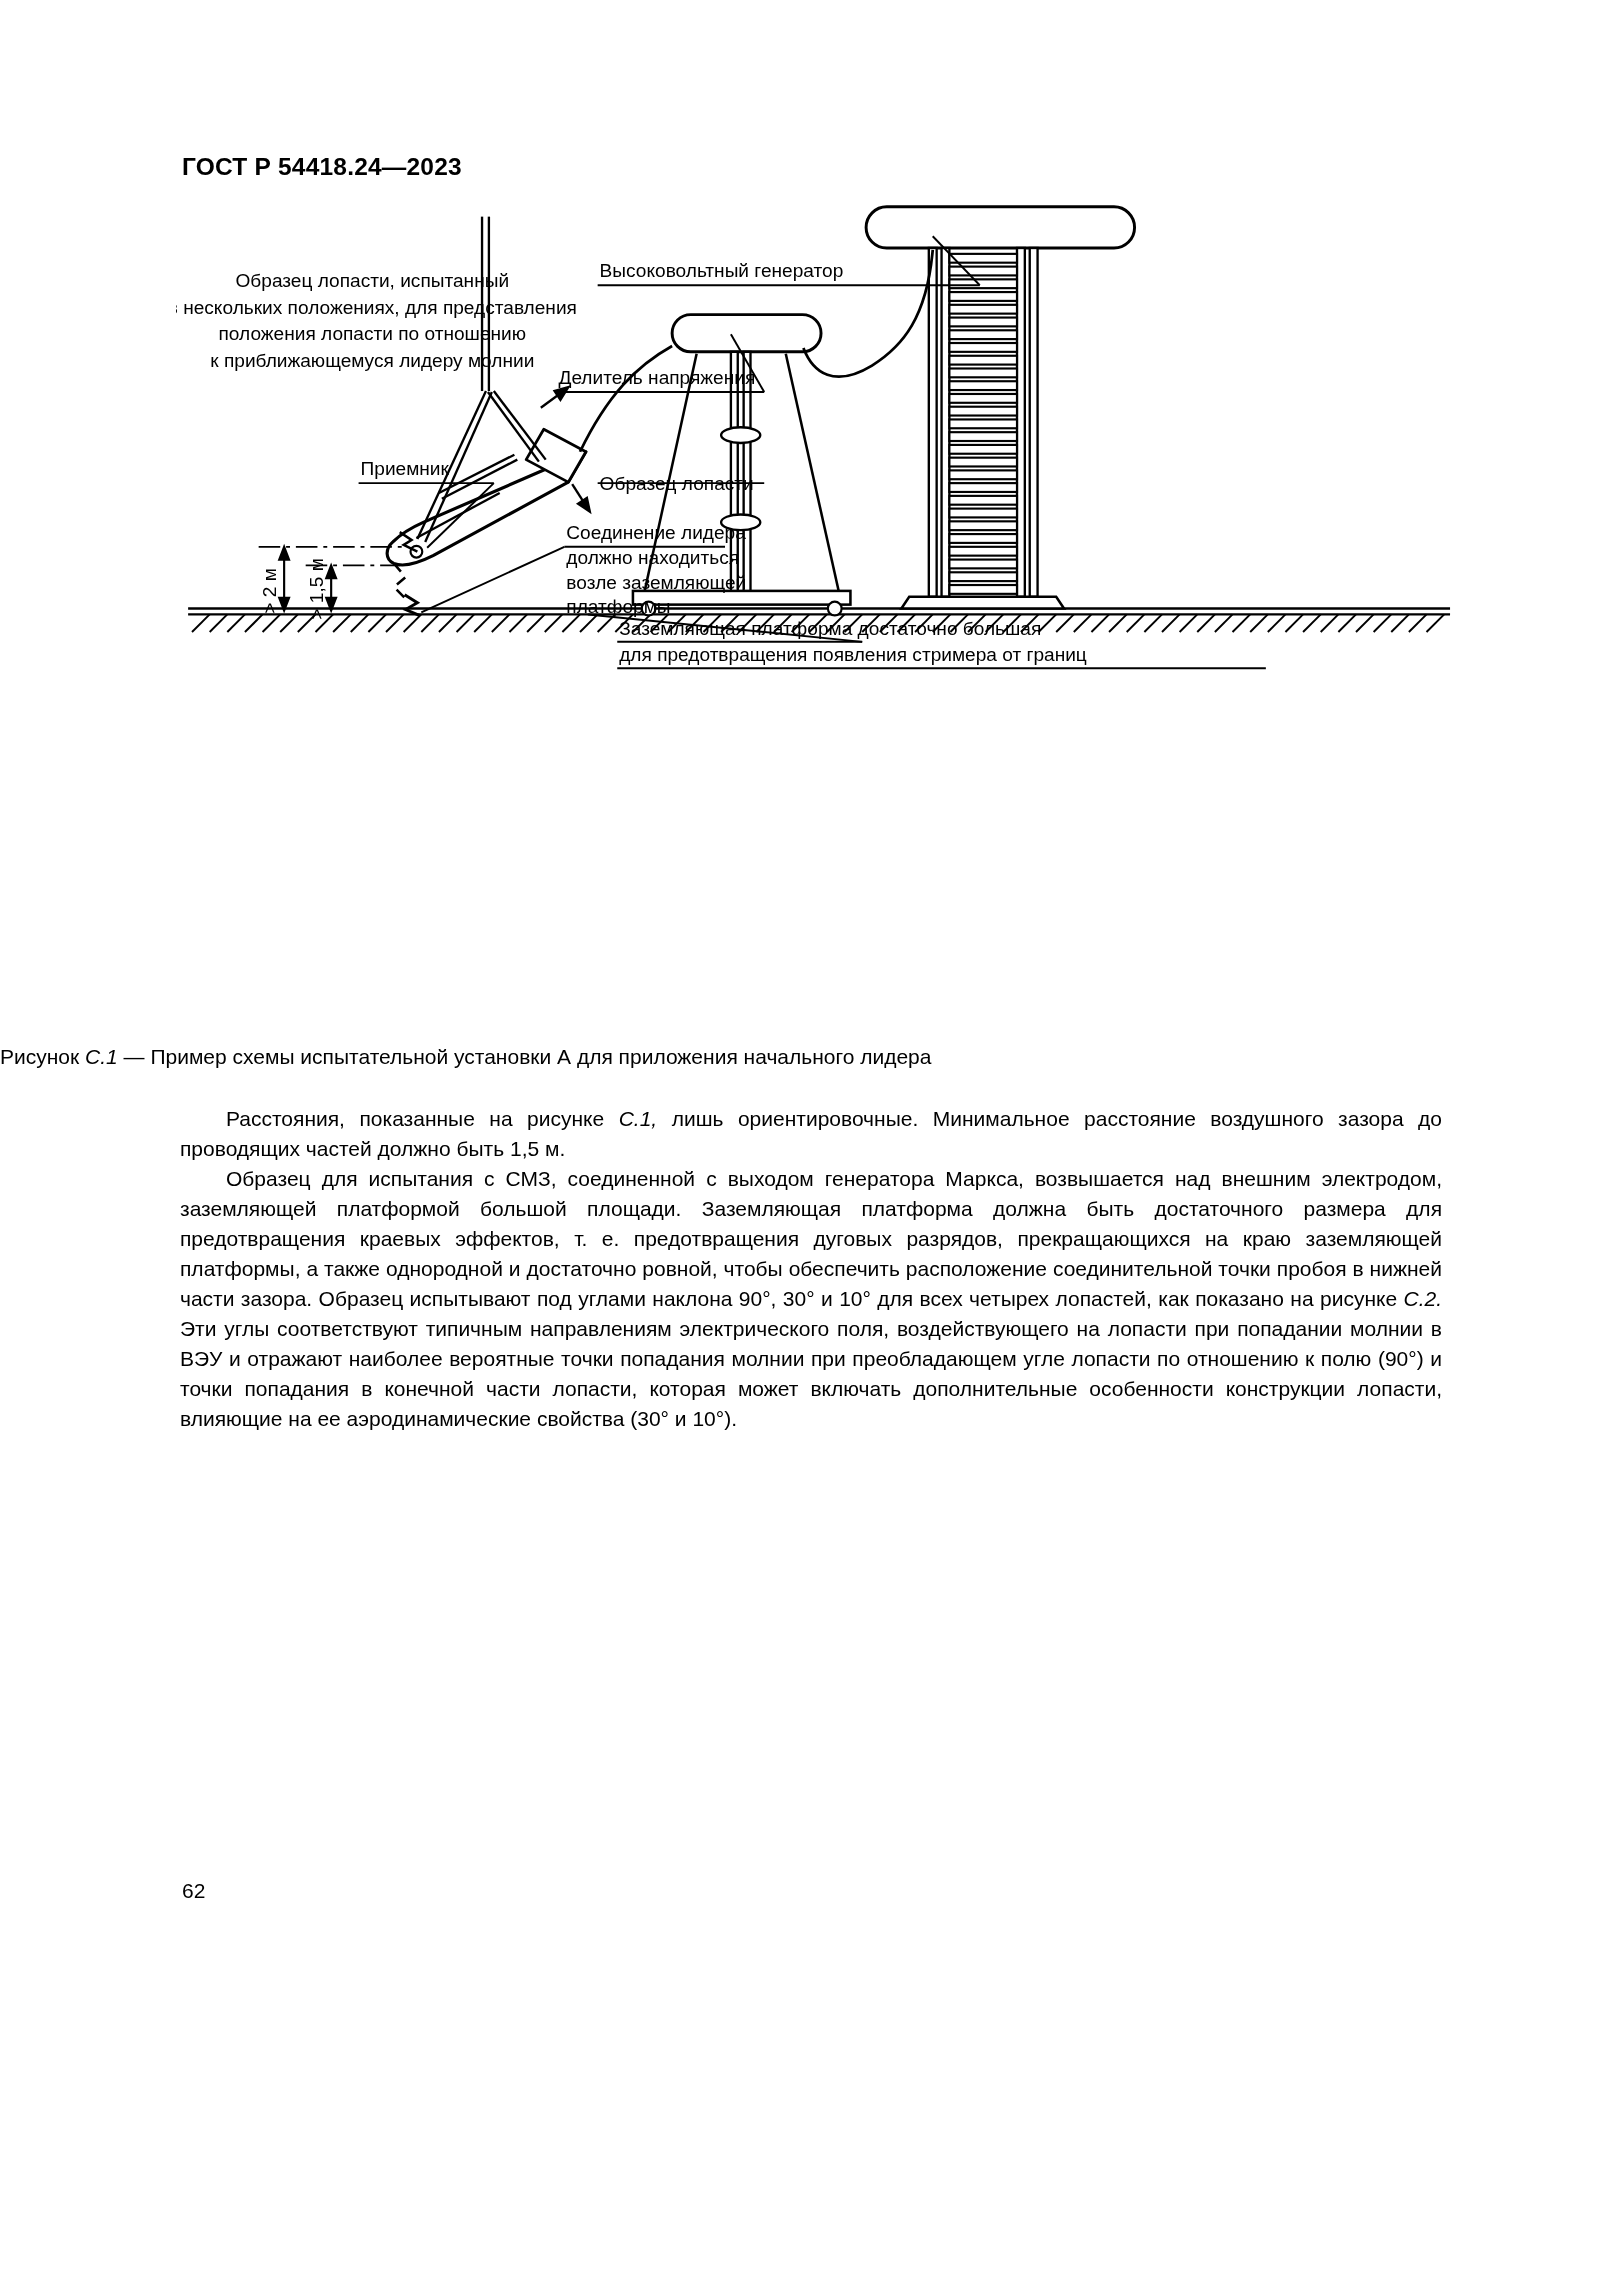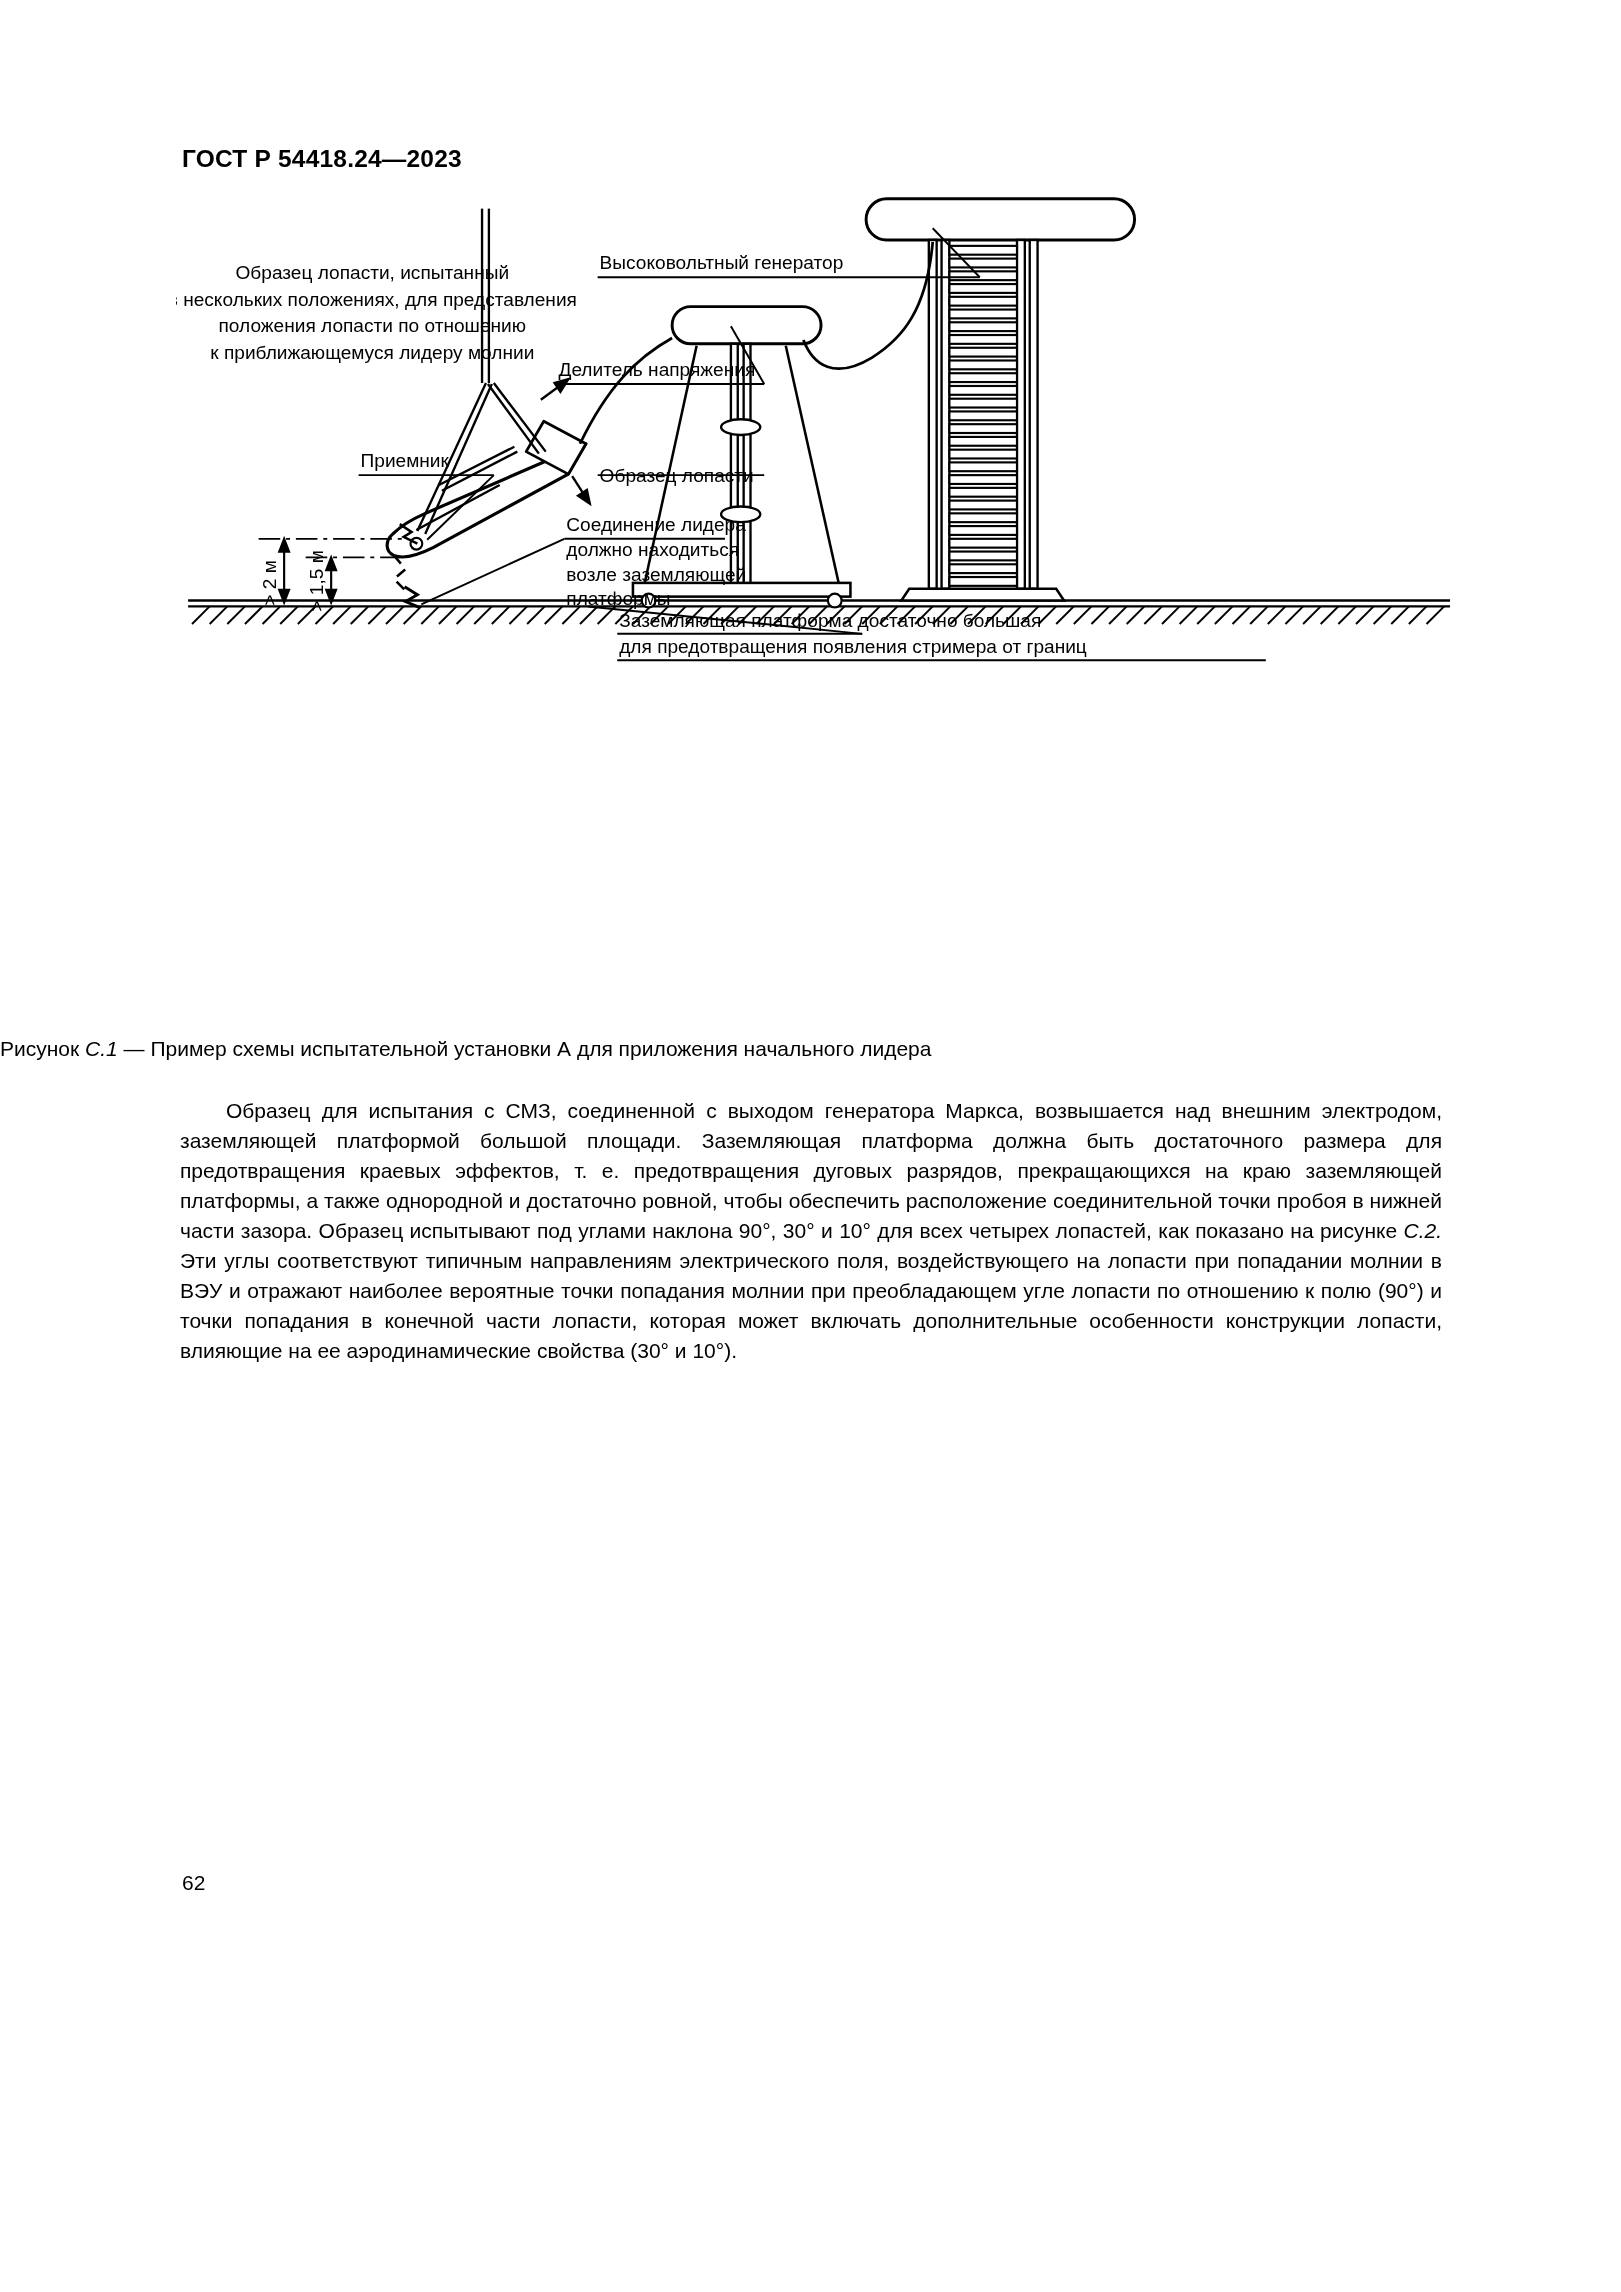--- a/index.html
+++ b/index.html
@@ -11,20 +11,21 @@
     width: 1621px;
     height: 2293px;
     position: relative;
     font-family: "Liberation Sans", sans-serif;
     color: #000000;
     -webkit-font-smoothing: antialiased;
   }
   .page {
     position: absolute;
     inset: 0;
+    margin-top: 8px;
   }
 
   
   .doc-header {
     position: absolute;
     left: 182px;
     top: 145px;
     font-size: 24.5px;
     font-weight: bold;
     letter-spacing: 0.2px;
@@ -352,19 +353,20 @@
 
       <line x1="450" y1="479" x2="1112" y2="479" stroke="#000" stroke-width="2"></line>
     </svg>
   </div>
 
   <div class="fig-caption">
     <span>Рисунок </span><i>С.1</i><span> — Пример схемы испытательной установки А для приложения начального лидера</span>
   </div>
 
   <div class="body-text">
+    <p><span>Расстояния, показанные на рисунке </span><i>С.1,</i><span> лишь ориентировочные. Минимальное расстояние воздушного зазора до проводящих частей должно быть 1,5 м.</span></p>
     <p><span>Образец для испытания с СМЗ, соединенной с выходом генератора Маркса, возвышается над внешним электродом, заземляющей платформой большой площади. Заземляющая платформа должна быть достаточного размера для предотвращения краевых эффектов, т. е. предотвращения дуговых разрядов, прекращающихся на краю заземляющей платформы, а также однородной и достаточно ровной, чтобы обеспечить расположение соединительной точки пробоя в нижней части зазора. Образец испытывают под углами наклона 90°, 30° и 10° для всех четырех лопастей, как показано на рисунке </span><i>С.2.</i><span> Эти углы соответствуют типичным направлениям электрического поля, воздействующего на лопасти при попадании молнии в ВЭУ и отражают наиболее вероятные точки попадания молнии при преобладающем угле лопасти по отношению к полю (90°) и точки попадания в конечной части лопасти, которая может включать дополнительные особенности конструкции лопасти, влияющие на ее аэродинамические свойства (30° и 10°).</span></p>
   </div>
 
   <div class="page-number">62</div>
 
 </div>
 
 
 </body></html>

